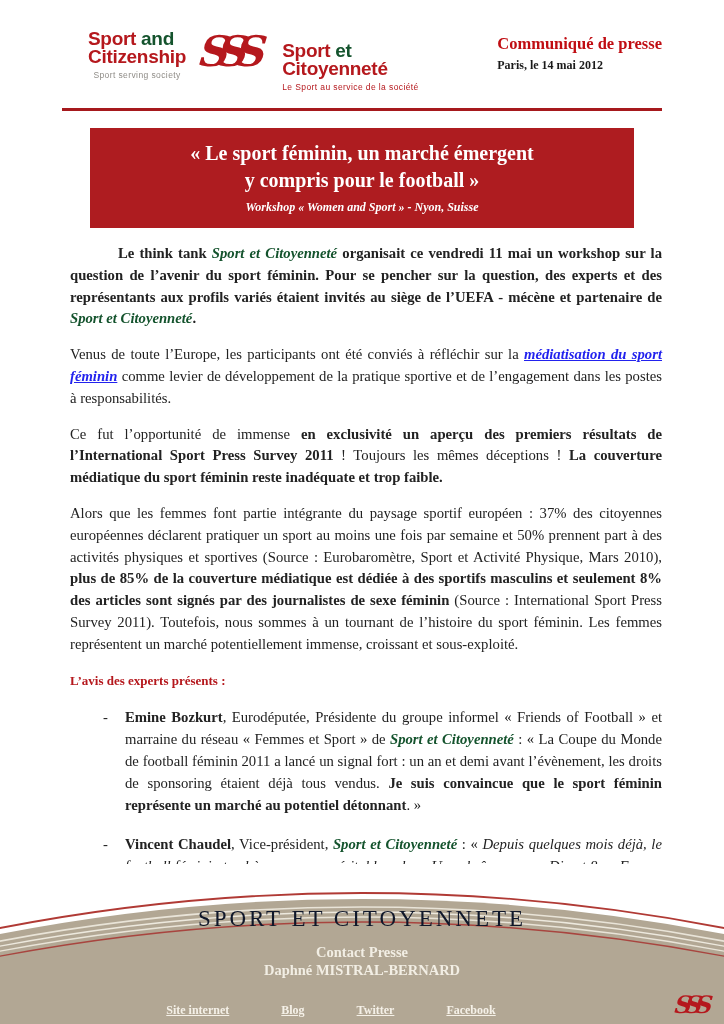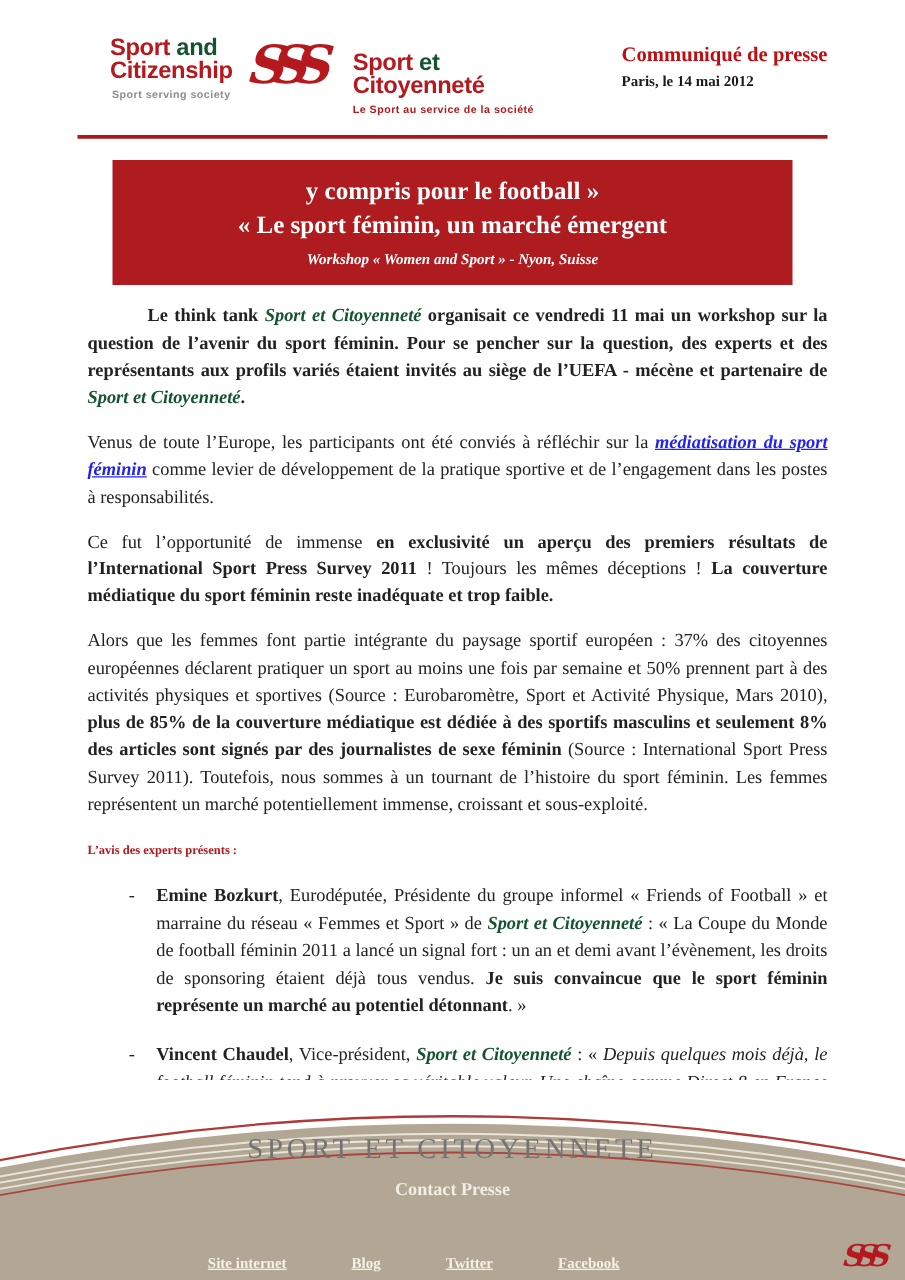--- a/index.html
+++ b/index.html
@@ -15,21 +15,21 @@
   }
 
   
   header { position: absolute; top: 28px; left: 0; right: 0; }
   .logos { position: absolute; left: 88px; top: 2px; display: flex; align-items: flex-start; gap: 14px; }
   .logo-block { display: flex; flex-direction: column; align-items: center; }
   .logo-lines { font-family: "Liberation Sans", sans-serif; font-weight: bold; font-size: 19px; line-height: 18px; letter-spacing: -0.3px; text-align: left; align-self: flex-start; }
   .logo-block.right .logo-lines { align-self: flex-start; margin-top: 12px; }
   .seg-red { color: #B5181D; }
   .seg-gray { color: #14532d; }
-  .tagline { font-family: "Liberation Sans", sans-serif; font-size: 8.5px; margin-top: 4px; letter-spacing: 0.4px; font-weight: bold; }
+  .tagline { font-family: "Liberation Sans", sans-serif; font-size: 8.5px; margin-top: 4px; letter-spacing: 0.4px; }
   .tagline.gray { color: #8f8c87; }
   .tagline.red { color: #B5181D; }
   .sss-mark {
     font-family: "DejaVu Serif", serif; font-style: italic; font-weight: bold;
     color: #B5181D; font-size: 42px; line-height: 40px; letter-spacing: -11px;
     transform: skewX(-6deg); padding-right: 12px; margin-top: 2px;
   }
   .press-meta { position: absolute; right: 62px; top: 6px; text-align: left; }
   .doc-type { color: #C00D12; font-weight: bold; font-size: 16.5px; }
   .dateline { color: #1a1a1a; font-weight: bold; font-size: 12px; margin-top: 4px; }
@@ -45,31 +45,31 @@
   .banner .subtitle { font-weight: bold; font-style: italic; font-size: 12px; margin-top: 6px; }
 
   
   main { position: absolute; left: 70px; right: 62px; top: 243px; font-size: 14.7px; line-height: 21.8px; text-align: justify; }
   main p { margin-bottom: 14px; }
   p.first-para { text-indent: 48px; font-weight: bold; }
   .b { font-weight: bold; }
   .i { font-style: italic; }
   .brand { color: #14532d; font-weight: bold; font-style: italic; }
   .link { color: #2222EE; font-weight: bold; font-style: italic; text-decoration: underline; cursor: pointer; }
-  h3.experts-heading { color: #B5181D; font-size: 10px; font-weight: bold; margin: 6px 0 16px 0; }
+  h3.experts-heading { color: #B5181D; font-size: 13px; font-weight: bold; margin: 6px 0 16px 0; }
   .bullet { position: relative; margin-left: 55px; margin-bottom: 18px; }
   .bullet .marker { position: absolute; left: -22px; top: 0; }
   .bullet p { margin-bottom: 0; }
 
   
   .pre-footer-rule { position: absolute; left: 62px; right: 62px; top: 871px; height: 1.5px; background: #4a4a48; }
   footer { position: absolute; left: 0; right: 0; bottom: 0; height: 160px; }
   footer svg.arcs { position: absolute; inset: 0; width: 100%; height: 100%; display: block; }
   .footer-text { position: absolute; left: 0; right: 0; top: 0; height: 100%; text-align: center; color: #F2EEE4; }
-  .org-name { position: absolute; top: 42px; left: 0; right: 0; font-size: 23px; letter-spacing: 3px; color: #737373; }
+  .org-name { position: absolute; top: 42px; left: 0; right: 0; font-size: 23px; letter-spacing: 3px; color: #0f172a; }
   .contact-label { position: absolute; top: 80px; left: 0; right: 0; font-size: 14.5px; font-weight: bold; }
   .contact-name { position: absolute; top: 98px; left: 0; right: 0; font-size: 14.5px; font-weight: bold; }
   .contact-email { position: absolute; top: 116px; left: 0; right: 0; font-size: 14.5px; font-weight: bold; text-decoration: underline; color: #F5F1E8; cursor: pointer; }
   .footer-links { position: absolute; top: 139px; left: 0; right: 62px; display: flex; justify-content: center; gap: 52px; font-size: 12px; font-weight: bold; }
   .footer-links a { color: #F5F1E8; text-decoration: underline; cursor: pointer; }
   .sss-footer {
     position: absolute; right: 12px; top: 126px;
     font-family: "DejaVu Serif", serif; font-style: italic; font-weight: bold;
     color: #B5181D; font-size: 24px; letter-spacing: -6.5px;
     transform: skewX(-6deg); padding-right: 6px;
@@ -100,22 +100,22 @@
     </div>
     <div class="press-meta">
       <div class="doc-type">Communiqué de presse</div>
       <div class="dateline">Paris, le 14 mai 2012</div>
     </div>
   </header>
 
   <div class="top-rule"></div>
 
   <section class="banner">
+    <div class="t1">« Le sport féminin, un marché émergent</div>
     <div class="t1">y compris pour le football »</div>
-    <div class="t1">« Le sport féminin, un marché émergent</div>
     <div class="subtitle">Workshop « Women and Sport » - Nyon, Suisse</div>
   </section>
 
   <main>
     <p class="first-para"><span>Le think tank </span><span class="brand">Sport et Citoyenneté</span><span> organisait ce vendredi 11 mai un workshop sur la question de l’avenir du sport féminin. Pour se pencher sur la question, des experts et des représentants aux profils variés étaient invités au siège de l’UEFA - mécène et partenaire de </span><span class="brand">Sport et Citoyenneté</span><span>.</span></p>
     <p><span>Venus de toute l’Europe, les participants ont été conviés à réfléchir sur la </span><span class="link">médiatisation du sport féminin</span><span> comme levier de développement de la pratique sportive et de l’engagement dans les postes à responsabilités.</span></p>
     <p><span>Ce fut l’opportunité de immense </span><span class="b">en exclusivité un aperçu des premiers résultats de l’International Sport Press Survey 2011</span><span> ! Toujours les mêmes déceptions ! </span><span class="b">La couverture médiatique du sport féminin reste inadéquate et trop faible.</span></p>
     <p><span>Alors que les femmes font partie intégrante du paysage sportif européen : 37% des citoyennes européennes déclarent pratiquer un sport au moins une fois par semaine et 50% prennent part à des activités physiques et sportives (Source : Eurobaromètre, Sport et Activité Physique, Mars 2010), </span><span class="b">plus de 85% de la couverture médiatique est dédiée à des sportifs masculins et seulement 8% des articles sont signés par des journalistes de sexe féminin</span><span> (Source : International Sport Press Survey 2011). Toutefois, nous sommes à un tournant de l’histoire du sport féminin. Les femmes représentent un marché potentiellement immense, croissant et sous-exploité.</span></p>
 
     <h3 class="experts-heading">L’avis des experts présents :</h3>
@@ -140,20 +140,21 @@
       <path d="M -20 81 Q 362 5 744 81" fill="none" stroke="#E9E4D8" stroke-width="1.6"></path>
       <path d="M -20 86 Q 362 10 744 86" fill="none" stroke="#EDE9DE" stroke-width="1.4"></path>
       <path d="M -20 91 Q 362 15 744 91" fill="none" stroke="#E9E4D8" stroke-width="1.4"></path>
       <path d="M -20 96 Q 362 20 744 96" fill="none" stroke="#A8453F" stroke-width="1.4"></path>
       <path d="M -20 68 Q 362 -10 744 68" fill="none" stroke="#B03A35" stroke-width="1.8"></path>
     </svg>
 
     <div class="footer-text">
       <div class="org-name">SPORT ET CITOYENNETE</div>
       <div class="contact-label">Contact Presse</div>
+      <div class="contact-name">Daphné MISTRAL-BERNARD</div>
       <nav class="footer-links">
         <a>Site internet</a>
         <a>Blog</a>
         <a>Twitter</a>
         <a>Facebook</a>
       </nav>
       <div class="sss-footer">SSS</div>
     </div>
   </footer>
 

